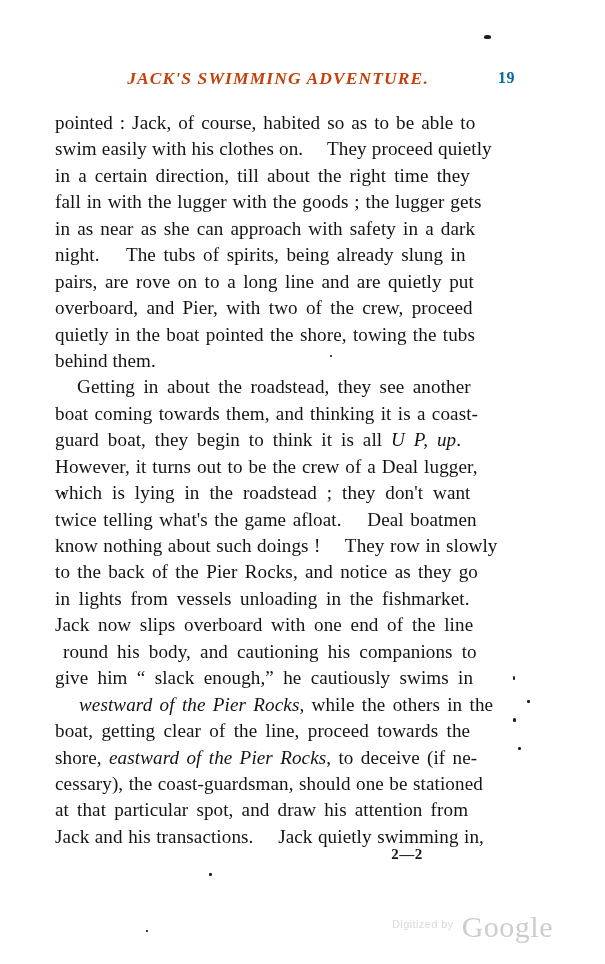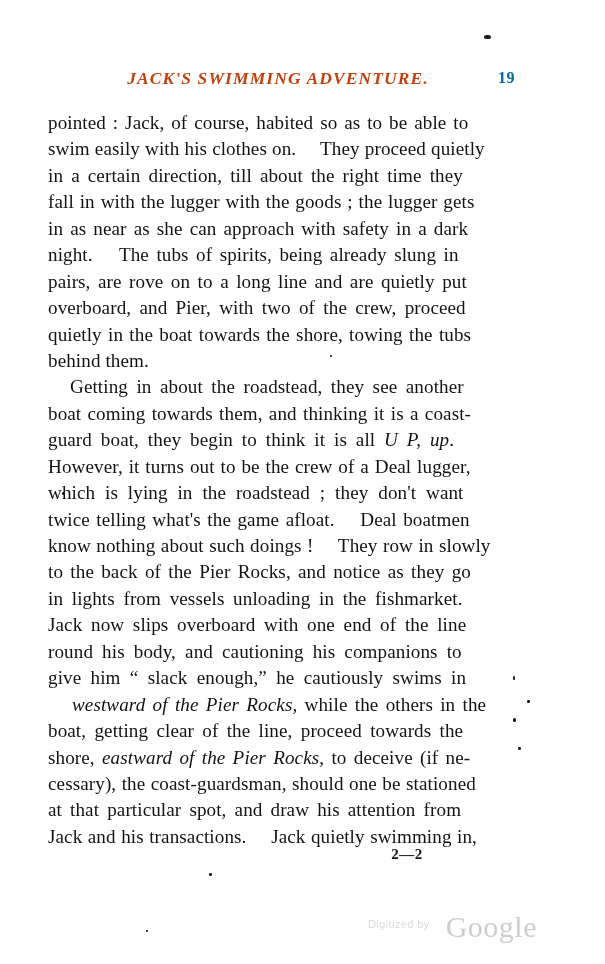--- a/index.html
+++ b/index.html
@@ -49,21 +49,21 @@
     top: 1px;
     font-weight: bold;
     font-size: 16px;
     letter-spacing: 0.5px;
     color: #0369a1;
   }
 
   
   .textblock {
     position: absolute;
-    left: 48px;
+    left: 55px;
     top: 110px;
     width: 461px;
   }
 
   .line {
     display: block;
     height: 26.45px;
     line-height: 26.45px;
     font-size: 19.1px;
     color: #131313;
@@ -106,28 +106,29 @@
     white-space: nowrap;
   }
 
   .watermark .dig {
     font-family: "Liberation Sans", sans-serif;
     font-size: 11px;
     letter-spacing: 0.4px;
     color: #d4d4d4;
     vertical-align: 9px;
     opacity: 0.85;
+    margin-left: 24px;
   }
 
   .watermark .goog {
     font-family: "Liberation Serif", serif;
     font-size: 30px;
     letter-spacing: 0.5px;
     color: #cdcdcd;
-    margin-left: 16px;
+    margin-left: 8px;
   }
 
   
   .speck {
     position: absolute;
     background: #1c1c1c;
     border-radius: 40%;
   }
 </style>
 </head>
@@ -142,33 +143,33 @@
 
   <div class="textblock" id="textblock">
       <span class="line" style="word-spacing: 2px;">pointed : Jack, of course, habited so as to be able to</span>
       <span class="line" style="word-spacing: 0.2px;">swim easily with his clothes on.  They proceed quietly</span>
       <span class="line" style="word-spacing: 3.2px;">in a certain direction, till about the right time they</span>
       <span class="line" style="word-spacing: 1px;">fall in with the lugger with the goods ; the lugger gets</span>
       <span class="line" style="word-spacing: 2.2px;">in as near as she can approach with safety in a dark</span>
       <span class="line" style="word-spacing: 2.6px;">night.  The tubs of spirits, being already slung in</span>
       <span class="line" style="word-spacing: 2.6px;">pairs, are rove on to a long line and are quietly put</span>
       <span class="line" style="word-spacing: 3.4px;">overboard, and Pier, with two of the crew, proceed</span>
-      <span class="line" style="word-spacing: 1.4px;">quietly in the boat towards the shore, towing the tubs</span>
+      <span class="line" style="word-spacing: 1.4px;">quietly in the boat pointed the shore, towing the tubs</span>
       <span class="line" style="word-spacing: 0px;">behind them.</span>
       <span class="line indent" style="word-spacing: 3.6px;">Getting in about the roadstead, they see another</span>
       <span class="line" style="word-spacing: 1.4px;">boat coming towards them, and thinking it is a coast-</span>
       <span class="line" style="word-spacing: 4px;">guard boat, they begin to think it is all <i>U P, up</i>.</span>
       <span class="line" style="word-spacing: 1px;">However, it turns out to be the crew of a Deal lugger,</span>
       <span class="line" style="word-spacing: 5px;">which is lying in the roadstead ; they don't want</span>
       <span class="line" style="word-spacing: 1.6px;">twice telling what's the game afloat.  Deal boatmen</span>
       <span class="line" style="word-spacing: 0.6px;">know nothing about such doings !  They row in slowly</span>
       <span class="line" style="word-spacing: 2.4px;">to the back of the Pier Rocks, and notice as they go</span>
       <span class="line" style="word-spacing: 3.8px;">in lights from vessels unloading in the fishmarket.</span>
       <span class="line" style="word-spacing: 3.8px;">Jack now slips overboard with one end of the line</span>
-      <span class="line" style="word-spacing: 4.2px;">round his body, and cautioning his companions to</span>
+      <span class="line" style="word-spacing: 4.2px; margin-left: 8px;">round his body, and cautioning his companions to</span>
       <span class="line" style="word-spacing: 4.4px;">give him “ slack enough,” he cautiously swims in</span>
       <span class="line" style="word-spacing: 2.4px; margin-left: 24px;"><i>westward of the Pier Rocks</i>, while the others in the</span>
       <span class="line" style="word-spacing: 3.4px;">boat, getting clear of the line, proceed towards the</span>
       <span class="line" style="word-spacing: 2.4px;">shore, <i>eastward of the Pier Rocks</i>, to deceive (if ne-</span>
       <span class="line" style="word-spacing: 0.6px;">cessary), the coast-guardsman, should one be stationed</span>
       <span class="line" style="word-spacing: 3.2px;">at that particular spot, and draw his attention from</span>
       <span class="line" style="word-spacing: 0.6px;">Jack and his transactions.  Jack quietly swimming in,</span>
     </div>
 
   <div class="signature">2—2</div>

